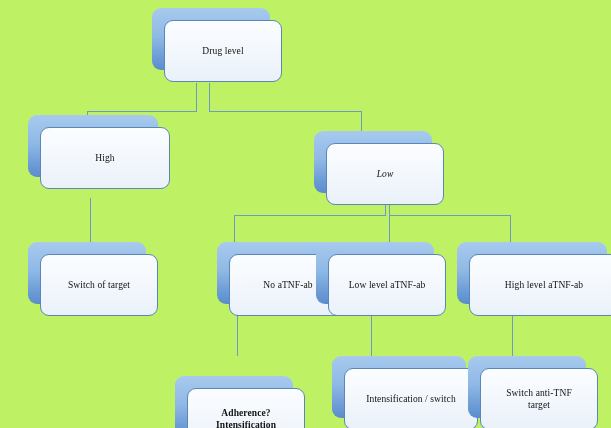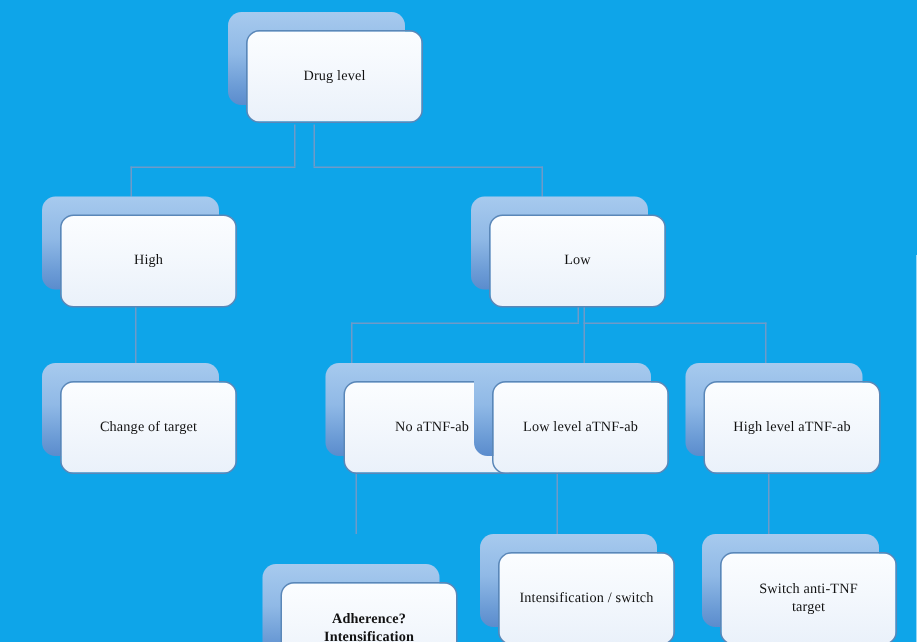--- a/index.html
+++ b/index.html
@@ -4,21 +4,21 @@
 <style>
   html, body {
     margin: 0;
     padding: 0;
     background: #ffffff;
   }
   #canvas {
     position: relative;
     width: 611px;
     height: 428px;
-    background: #0ea5e9;
+    background: #bef264;
     font-family: "Liberation Serif", "DejaVu Serif", serif;
     overflow: hidden;
   }
 
   
   .conn {
     position: absolute;
     background: #6f9ac8;
   }
   .conn.h { height: 1px; }
@@ -95,79 +95,79 @@
   <div class="conn v" style="left:512px; top:312px; height:44px;"></div>
 
   <div class="node" style="left:152px; top:8px; width:118px; height:62px;">
     <div class="shadow"></div>
     <div class="face"></div>
     <div class="label">
       <span>Drug level</span>
     </div>
   </div>
 
-  <div class="node" style="left:28px; top:131px; width:118px; height:62px;">
+  <div class="node" style="left:28px; top:115px; width:118px; height:62px;padding-left:12px;">
     <div class="shadow"></div>
     <div class="face"></div>
     <div class="label">
       <span>High</span>
     </div>
   </div>
 
-  <div class="node" style="left:314px; top:131px; width:118px; height:62px;">
+  <div class="node" style="left:314px; top:131px; width:118px; height:62px;font-style:italic;">
     <div class="shadow"></div>
     <div class="face"></div>
     <div class="label">
       <span>Low</span>
     </div>
   </div>
 
   <div class="node" style="left:28px; top:242px; width:118px; height:62px;">
     <div class="shadow"></div>
     <div class="face"></div>
     <div class="label">
-      <span>Change of target</span>
+      <span>Switch of target</span>
     </div>
   </div>
 
   <div class="node" style="left:175px; top:242px; width:118px; height:62px;margin-left:42px;">
     <div class="shadow"></div>
     <div class="face"></div>
     <div class="label">
       <span>No aTNF-ab</span>
     </div>
   </div>
 
   <div class="node" style="left:316px; top:242px; width:118px; height:62px;">
     <div class="shadow"></div>
     <div class="face"></div>
     <div class="label">
       <span>Low level aTNF-ab</span>
     </div>
   </div>
 
-  <div class="node" style="left:457px; top:242px; width:118px; height:62px;">
+  <div class="node" style="left:457px; top:242px; width:118px; height:62px;padding-left:32px;">
     <div class="shadow"></div>
     <div class="face"></div>
     <div class="label">
       <span>High level aTNF-ab</span>
     </div>
   </div>
 
   <div class="node" style="left:175px; top:376px; width:118px; height:62px;font-weight:bold;">
     <div class="shadow"></div>
     <div class="face"></div>
     <div class="label">
       <div>
         <span>Adherence?Intensification</span>
       </div>
     </div>
   </div>
 
-  <div class="node" style="left:320px; top:356px; width:118px; height:62px;">
+  <div class="node" style="left:332px; top:356px; width:118px; height:62px;padding-left:16px;">
     <div class="shadow"></div>
     <div class="face"></div>
     <div class="label">
       <div>
         <span>Intensification / switch</span>
       </div>
     </div>
   </div>
 
   <div class="node" style="left:457px; top:356px; width:118px; height:62px;margin-left:11px;">

